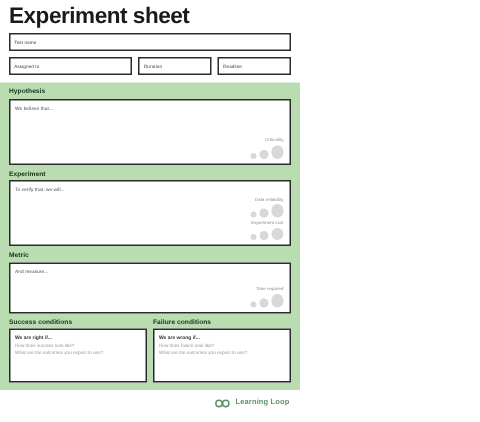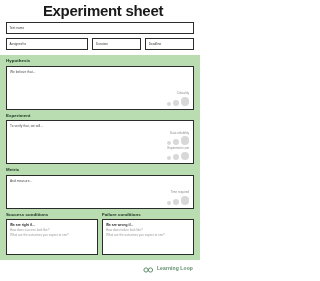--- a/index.html
+++ b/index.html
@@ -17,21 +17,20 @@
   }
 
   
   .page-title {
     font-size: 15px;
     font-weight: bold;
     letter-spacing: -0.3px;
     color: #1a1a1a;
     margin: 3px 0 0 6px;
     line-height: 15px;
-    text-align: center;
   }
 
   
   .meta-zone {
     padding: 4px 6px 0 6px;
   }
   .field {
     border: 1px solid #2b2b2b;
     background: #ffffff;
     height: 12px;

